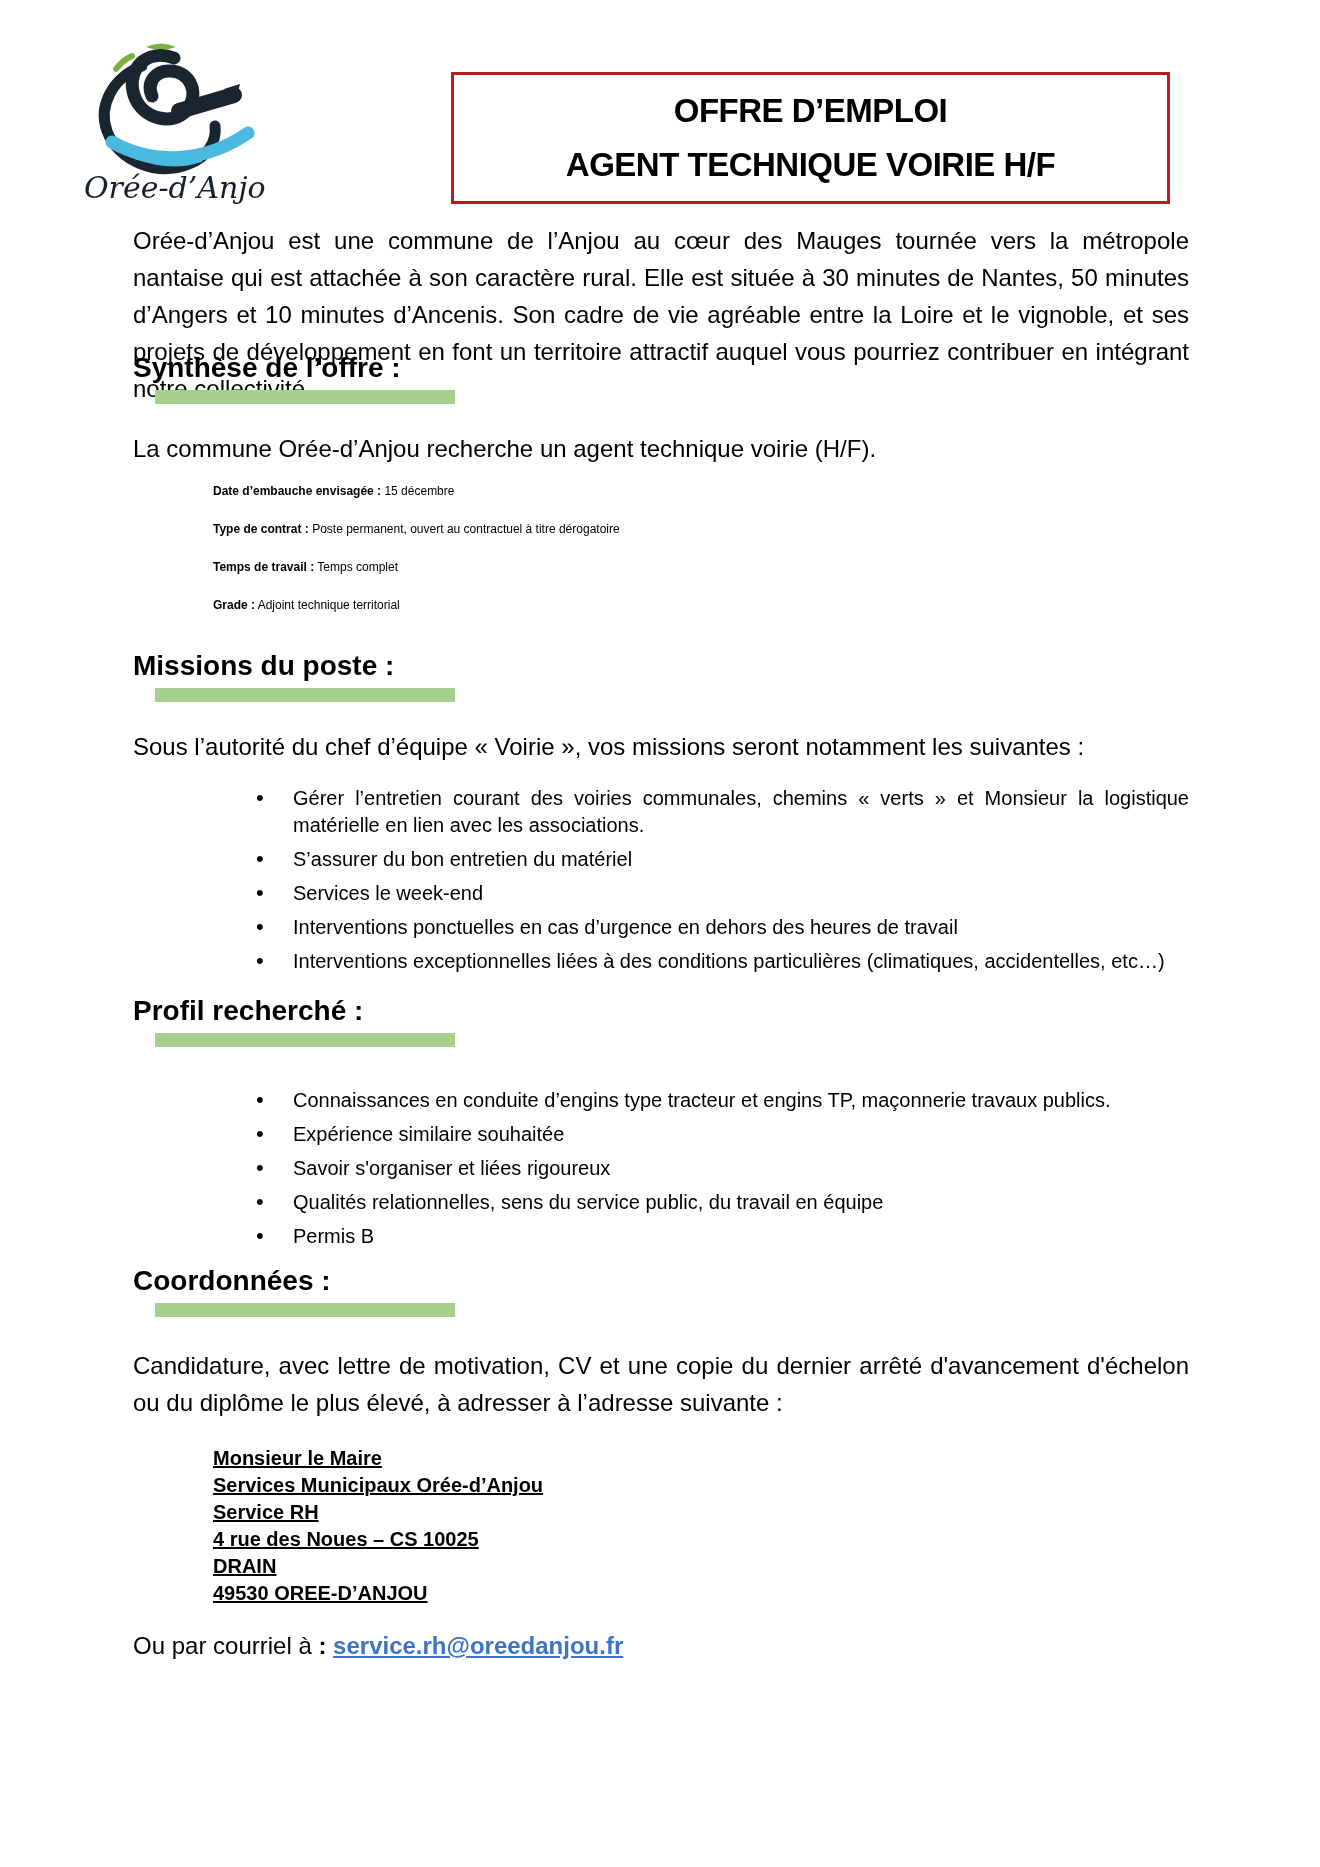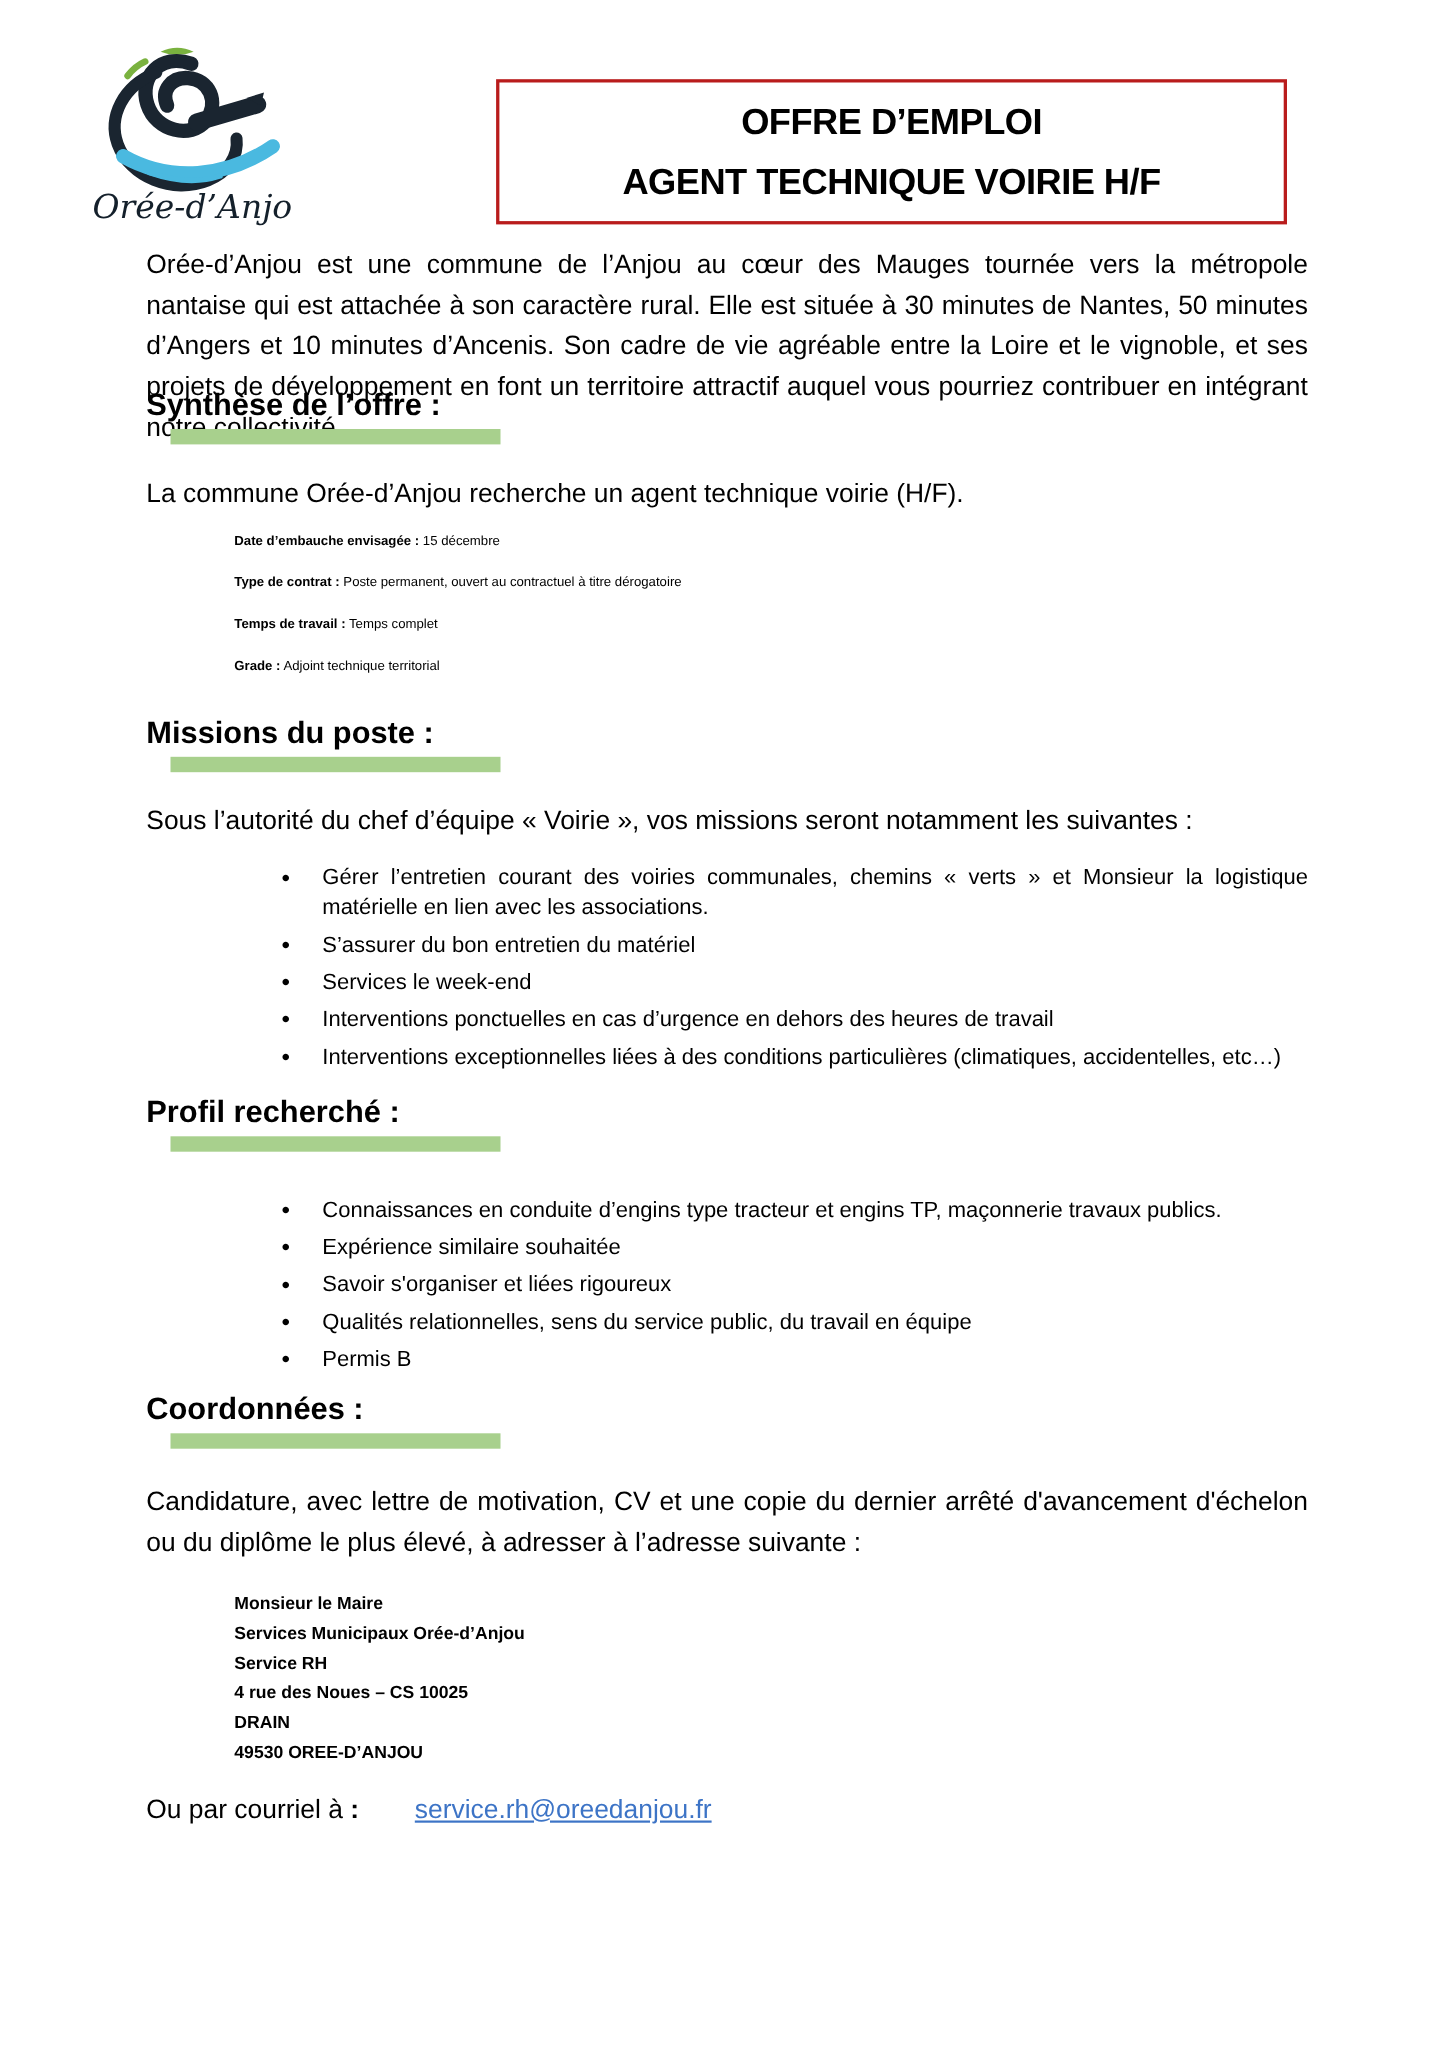--- a/index.html
+++ b/index.html
@@ -44,23 +44,23 @@
   ul.profil{margin-top:40px;}
 
   .sec-intro{top:222px;}
   .sec-synthese{top:352px;}
   .sec-missions{top:650px;}
   .sec-profil{top:995px;}
   .sec-coord{top:1265px;}
 
   .candidature{margin-top:30px;text-align:justify;}
   .address{margin:24px 0 0 80px;font-weight:bold;}
-  .address div{font-size:16px;line-height:27px;}
+  .address div{font-size:20px;line-height:27px;text-decoration:underline;}
   .courriel{margin-top:20px;}
-  a.email{color:#3d74c6;font-weight:normal;text-decoration:underline;cursor:pointer;margin-left:44px;}
+  a.email{color:#3d74c6;font-weight:bold;text-decoration:underline;cursor:pointer;}
 </style>
 </head>
 <body>
 
 <div class="page">
 
   <svg class="logo-svg" viewBox="0 0 182 172" aria-hidden="false">
 
     <path d="M32 31 q7 -9 16 -13" stroke="#7ab23f" stroke-width="6" fill="none" stroke-linecap="round"></path>
     <path d="M62 9 q15 -7 30 0 q-15 6 -30 0 Z" fill="#7ab23f"></path>

